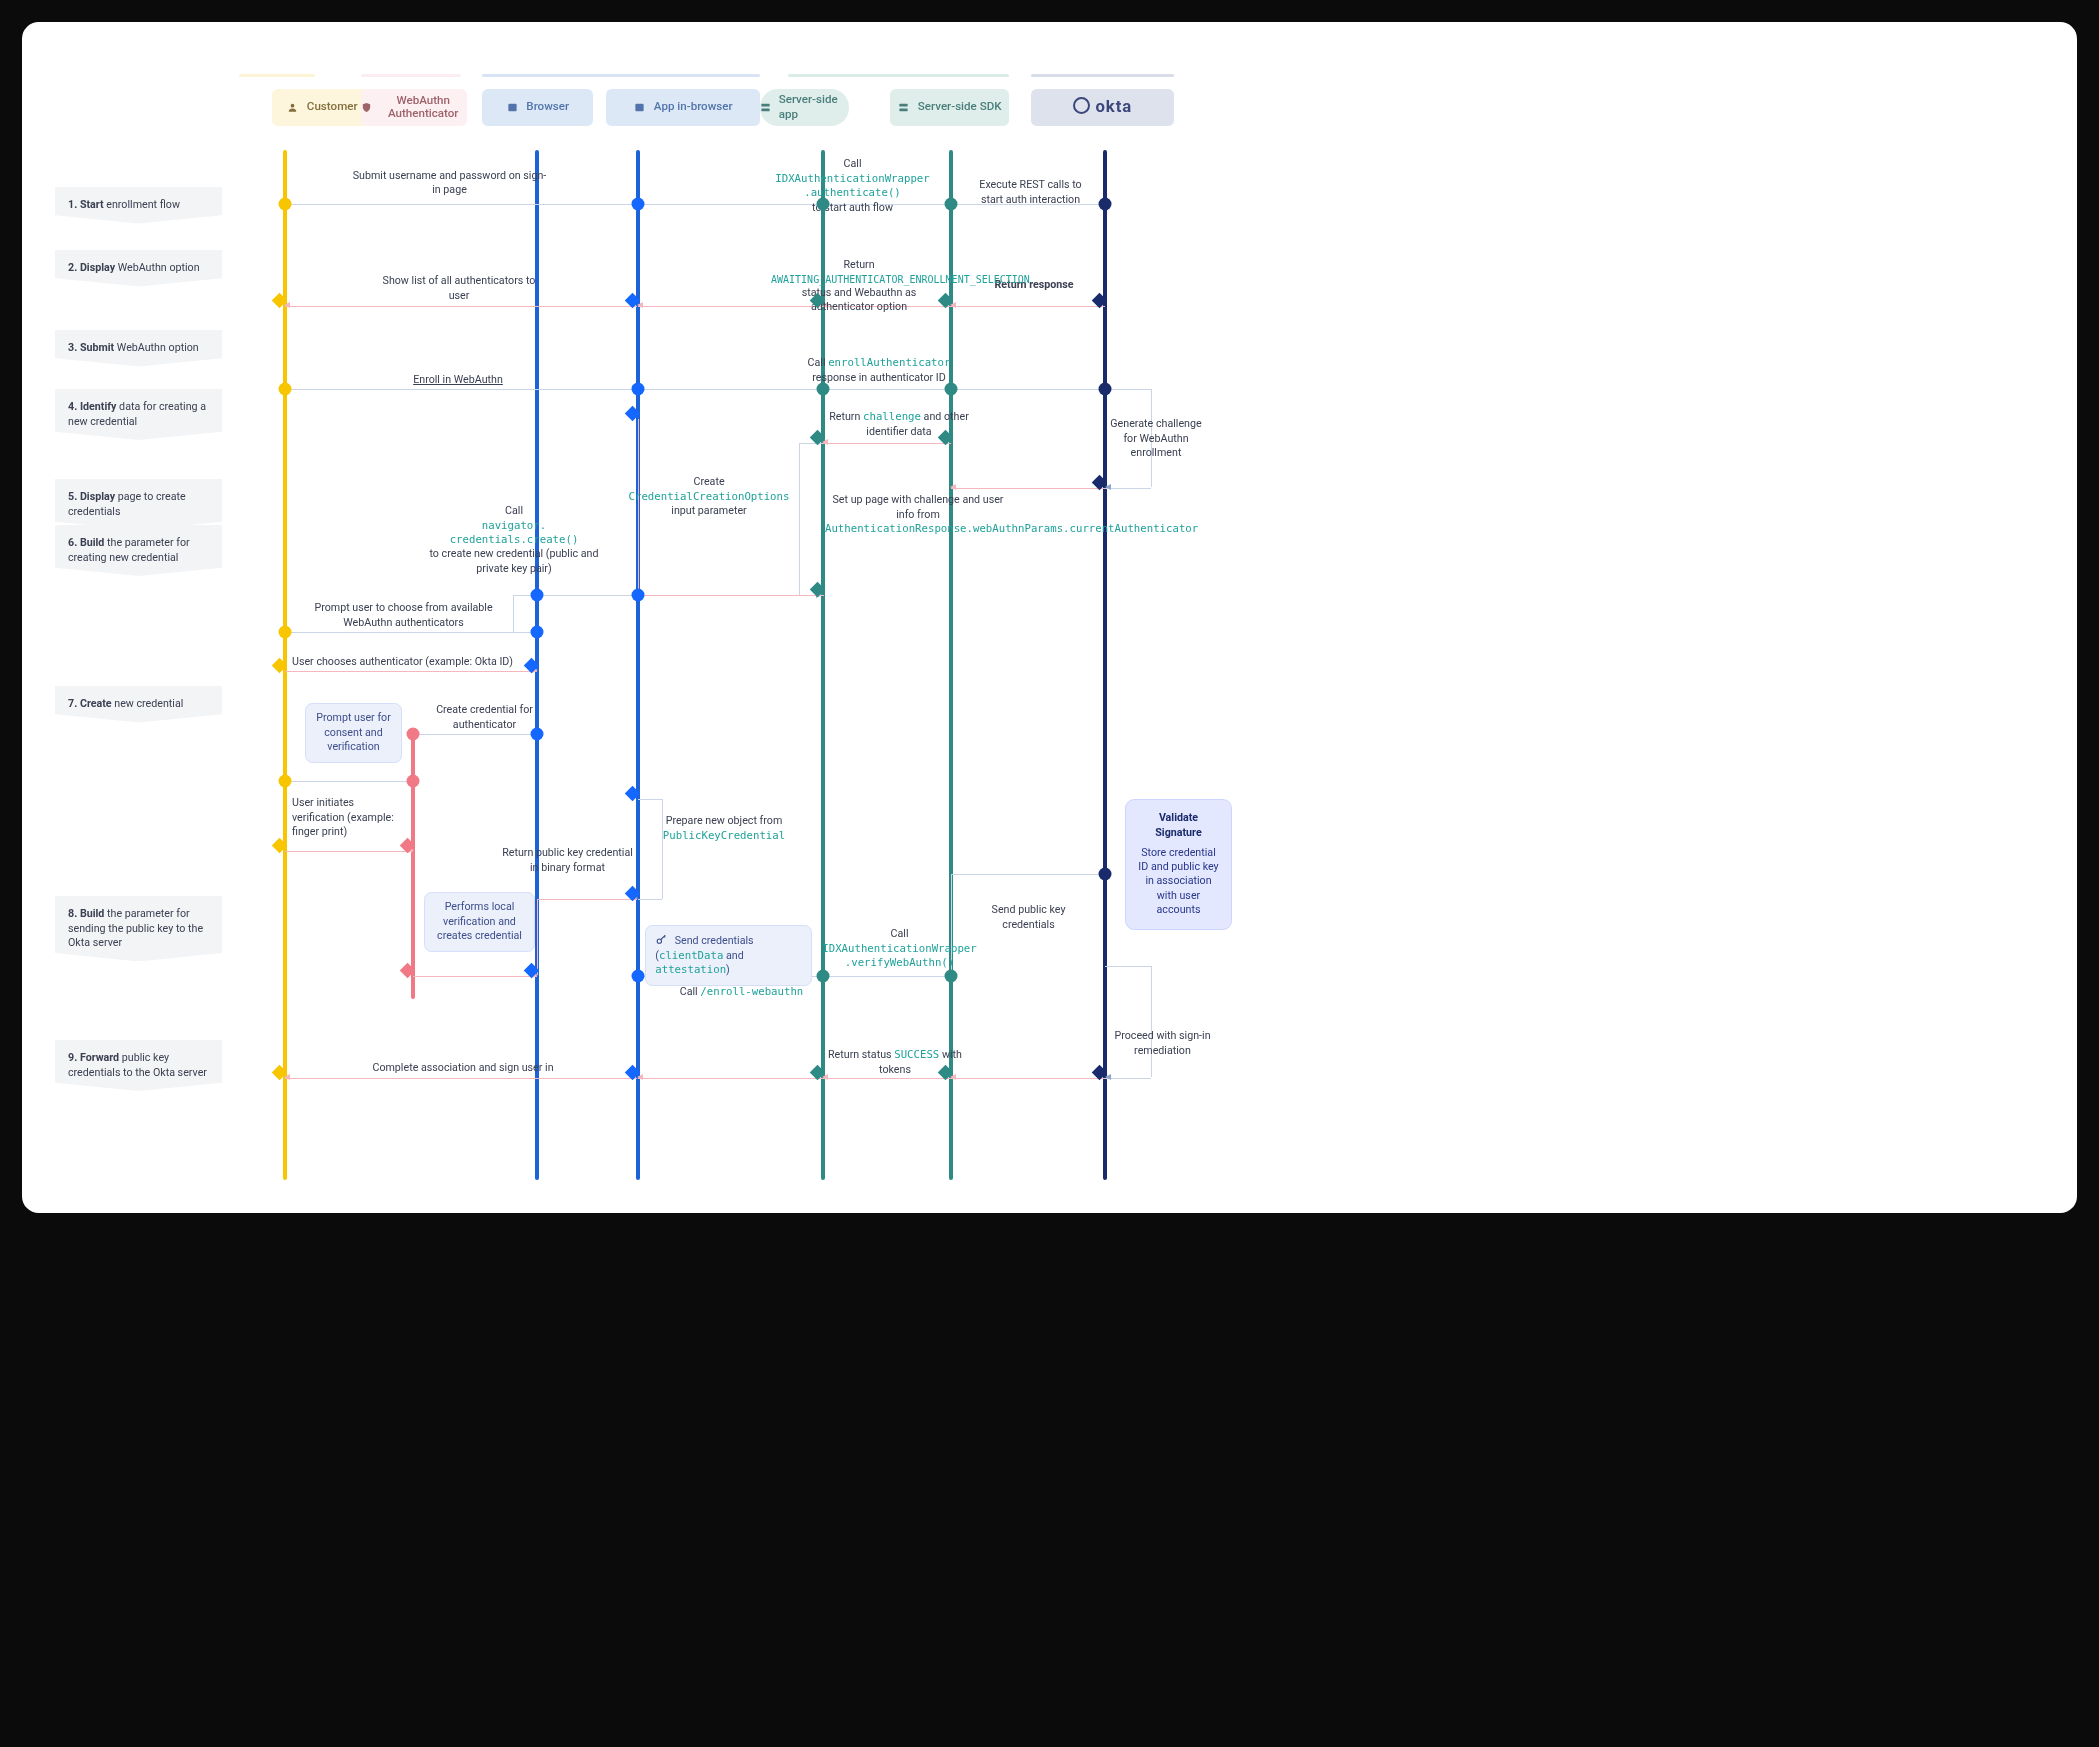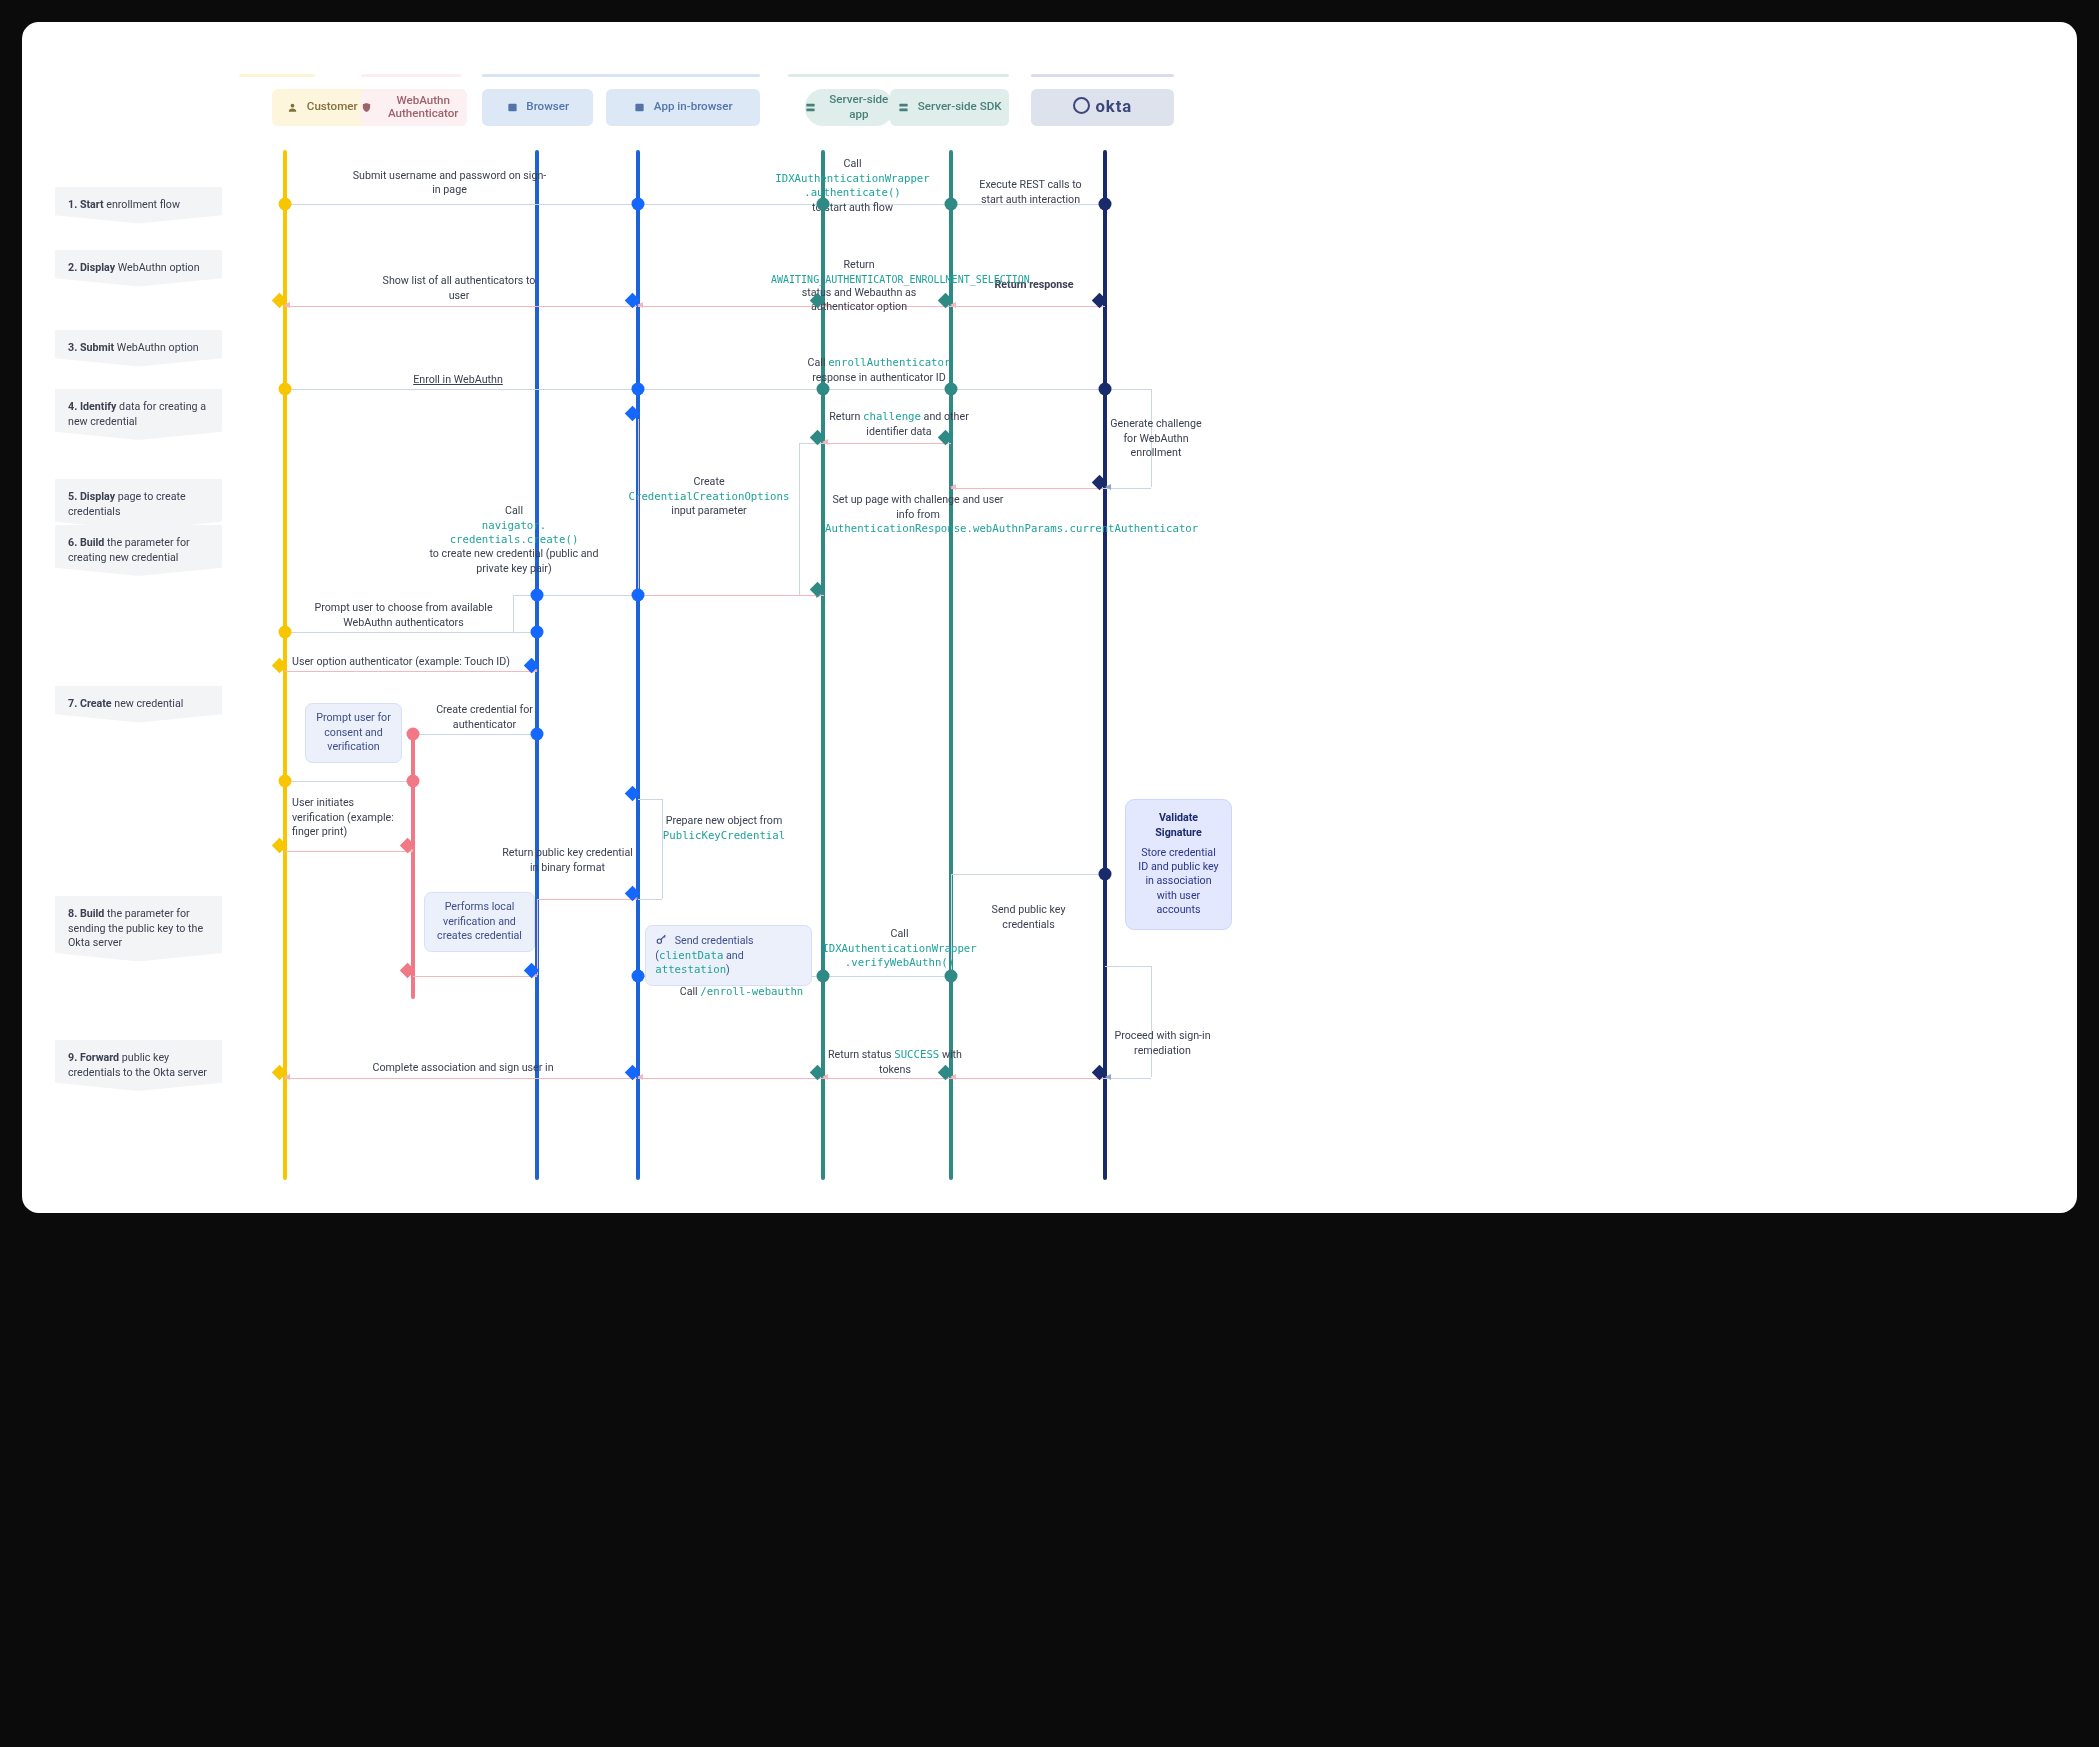--- a/index.html
+++ b/index.html
@@ -150,21 +150,21 @@
       <span>Browser</span>
     </div>
     <div class="lane-box lb-client" style="position:absolute; left:551px; width:154px;">
       <span class="ico">
           <svg viewBox="0 0 24 24" width="11" height="11" fill="currentColor">
             <rect x="3" y="4" width="18" height="16" rx="2"></rect>
           </svg>
         </span>
       <span>App in-browser</span>
     </div>
-    <div class="lane-box lb-server" style="position:absolute; left:750px; width:89px; text-align:center;border-radius:18px;">
+    <div class="lane-box lb-server" style="position:absolute; left:705px; width:89px; border-radius:18px;">
       <span class="ico">
           <svg viewBox="0 0 24 24" width="11" height="11" fill="currentColor">
             <rect x="3" y="4" width="18" height="6" rx="1"></rect>
             <rect x="3" y="14" width="18" height="6" rx="1"></rect>
           </svg>
         </span>
       <span>Server-side app</span>
     </div>
     <div class="lane-box lb-server" style="position:absolute; left:835px; width:119px;">
       <span class="ico">
@@ -396,21 +396,21 @@
     <div class="arrow ret" style="left:230px; width:252px; top:521px;">
         <div class="line"></div>
         <div class="head right"></div>
       </div>
     <div class="node nf-user" style="left:230px; top:521px;">
         <div class="diamond dsq"></div>
       </div>
     <div class="node nf-client" style="left:482px; top:521px;">
         <div class="diamond dsq"></div>
       </div>
-    <div class="msg" style="left:237px; width:232px; top:505px; text-align:left;">User option authenticator (example: Touch ID)</div>
+    <div class="msg" style="left:237px; width:232px; top:505px; text-align:left;">User chooses authenticator (example: Okta ID)</div>
 
     <div class="arrow call" style="left:358px; width:124px; top:584px;">
         <div class="line"></div>
         <div class="head left"></div>
       </div>
     <div class="node nf-client" style="left:482px; top:584px;">
         <div class="circle"></div>
       </div>
     <div class="node nf-os" style="left:358px; top:584px;">
         <div class="circle"></div>

